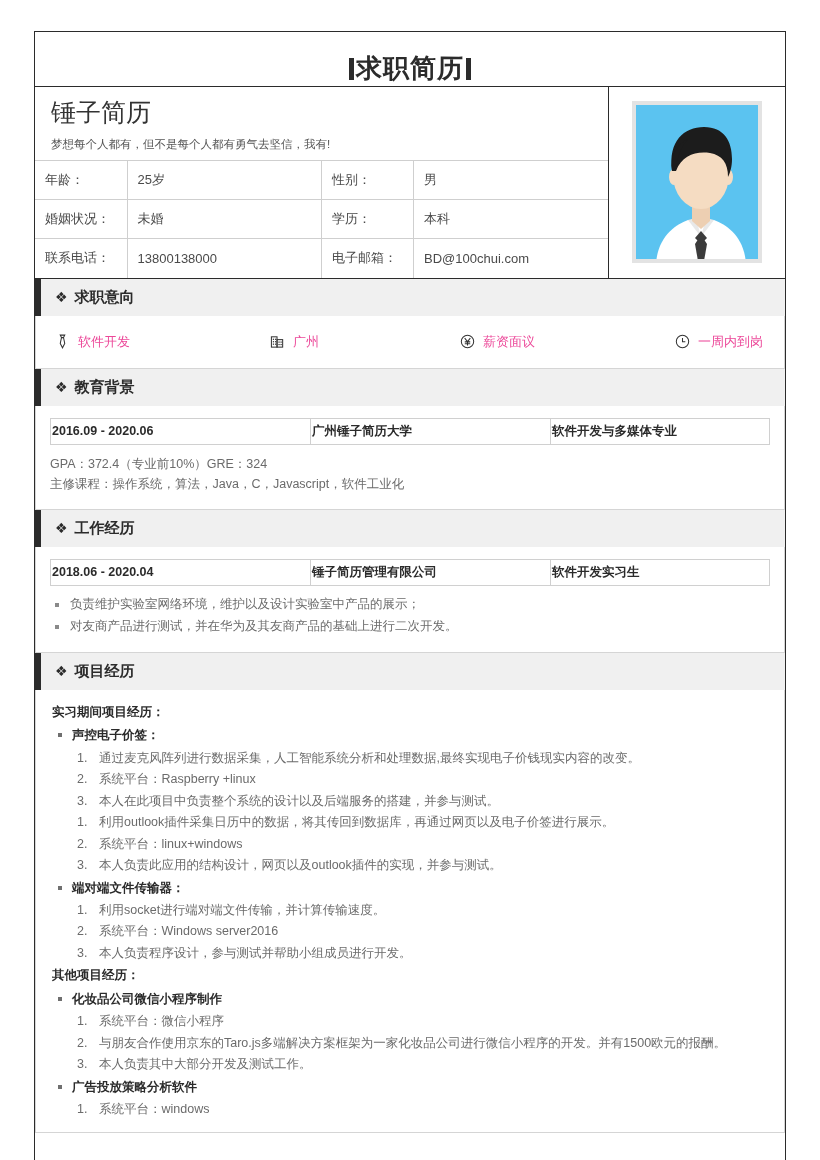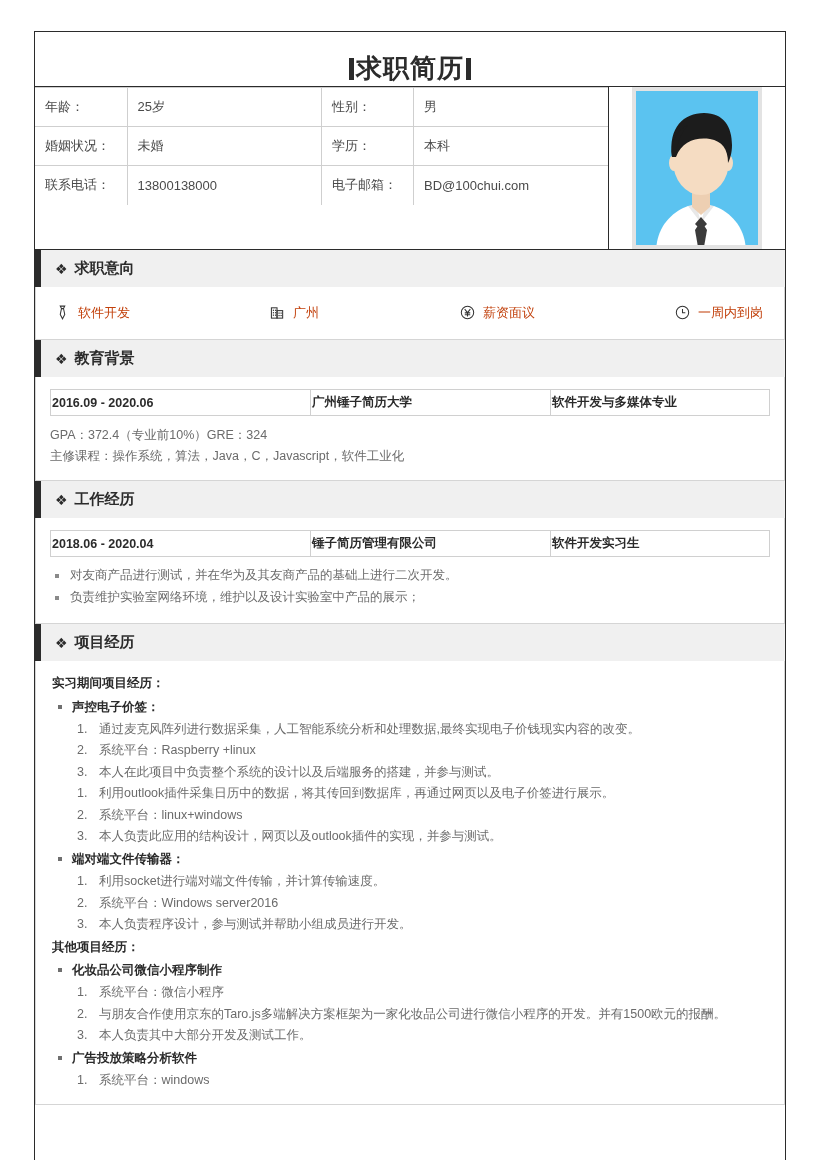--- a/index.html
+++ b/index.html
@@ -151,21 +151,21 @@
   .intent-row {
     display: flex;
     align-items: center;
     height: 52px;
     padding: 0 18px;
     box-sizing: border-box;
   }
   .intent-item {
     display: flex;
     font-size: 13px;
-    color: #c2410c;
+    color: #ec4899;
   }
   .intent-item .ic {
     margin-right: 7px;
     display: inline-flex;
     align-items: center;
     justify-content: center;
     width: 17px;
     height: 17px;
     flex: 0 0 17px;
   }
@@ -267,20 +267,24 @@
 <body>
 
 <div id="resume">
 
   <div class="title-band">
     <span class="title-text"><span class="title-tick"></span><span>求职简历</span><span class="title-tick"></span></span>
   </div>
 
   <div class="identity">
     <div class="identity-left">
+      <div class="name-area">
+        <div class="name-text">锤子简历</div>
+        <div class="motto-text">梦想每个人都有，但不是每个人都有勇气去坚信，我有!</div>
+      </div>
       <table class="info-table">
         <tbody>
           <tr>
             <td class="lbl">年龄：</td>
             <td>25岁</td>
             <td class="lbl">性别：</td>
             <td>男</td>
           </tr>
           <tr>
             <td class="lbl">婚姻状况：</td>
@@ -417,22 +421,22 @@
         <table class="entry-table">
           <tbody>
             <tr>
               <td style="width:260px">2018.06 - 2020.04</td>
               <td style="width:240px">锤子简历管理有限公司</td>
               <td>软件开发实习生</td>
             </tr>
           </tbody>
         </table>
         <ul class="bullet-list">
+          <li>负责维护实验室网络环境，维护以及设计实验室中产品的展示；</li>
           <li>对友商产品进行测试，并在华为及其友商产品的基础上进行二次开发。</li>
-          <li>负责维护实验室网络环境，维护以及设计实验室中产品的展示；</li>
         </ul>
       </div>
     </div>
   </div>
 
   <div>
     <div class="section-head">
       <span class="diamond">❖</span>
       <span class="section-title">项目经历</span>
     </div>

